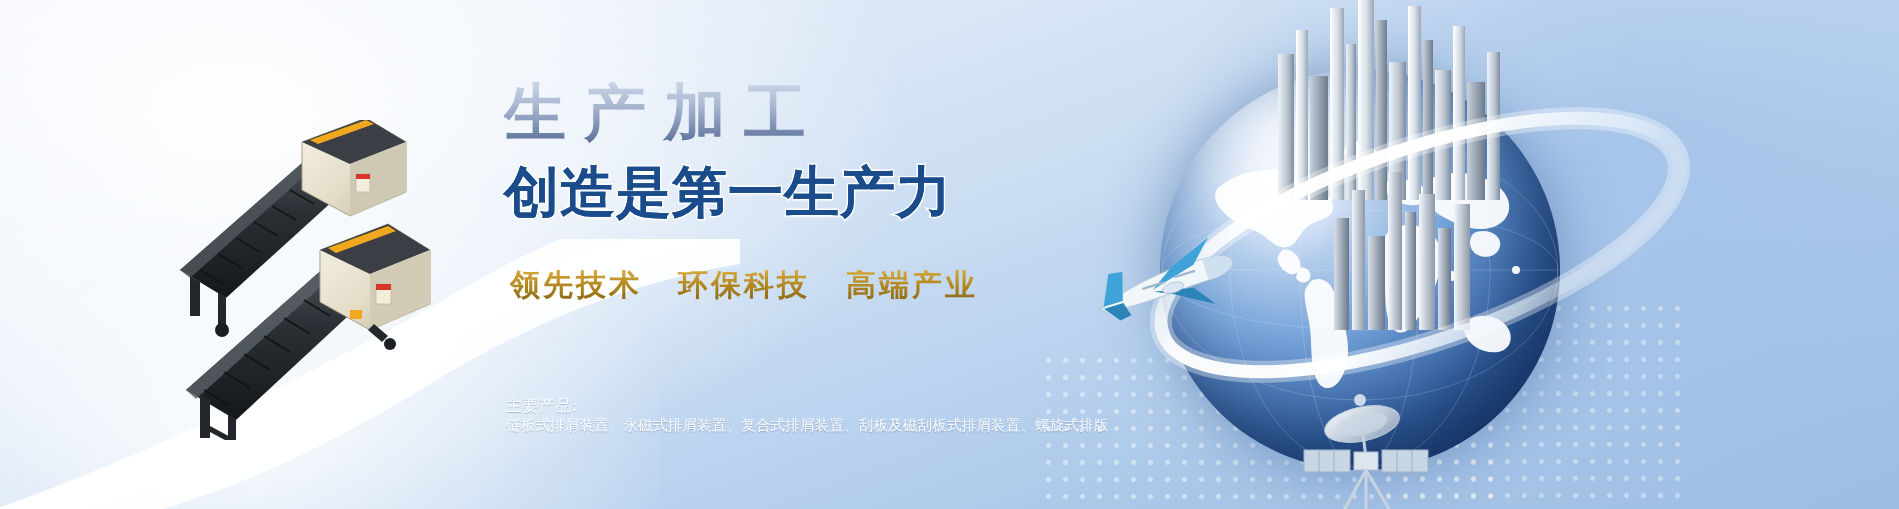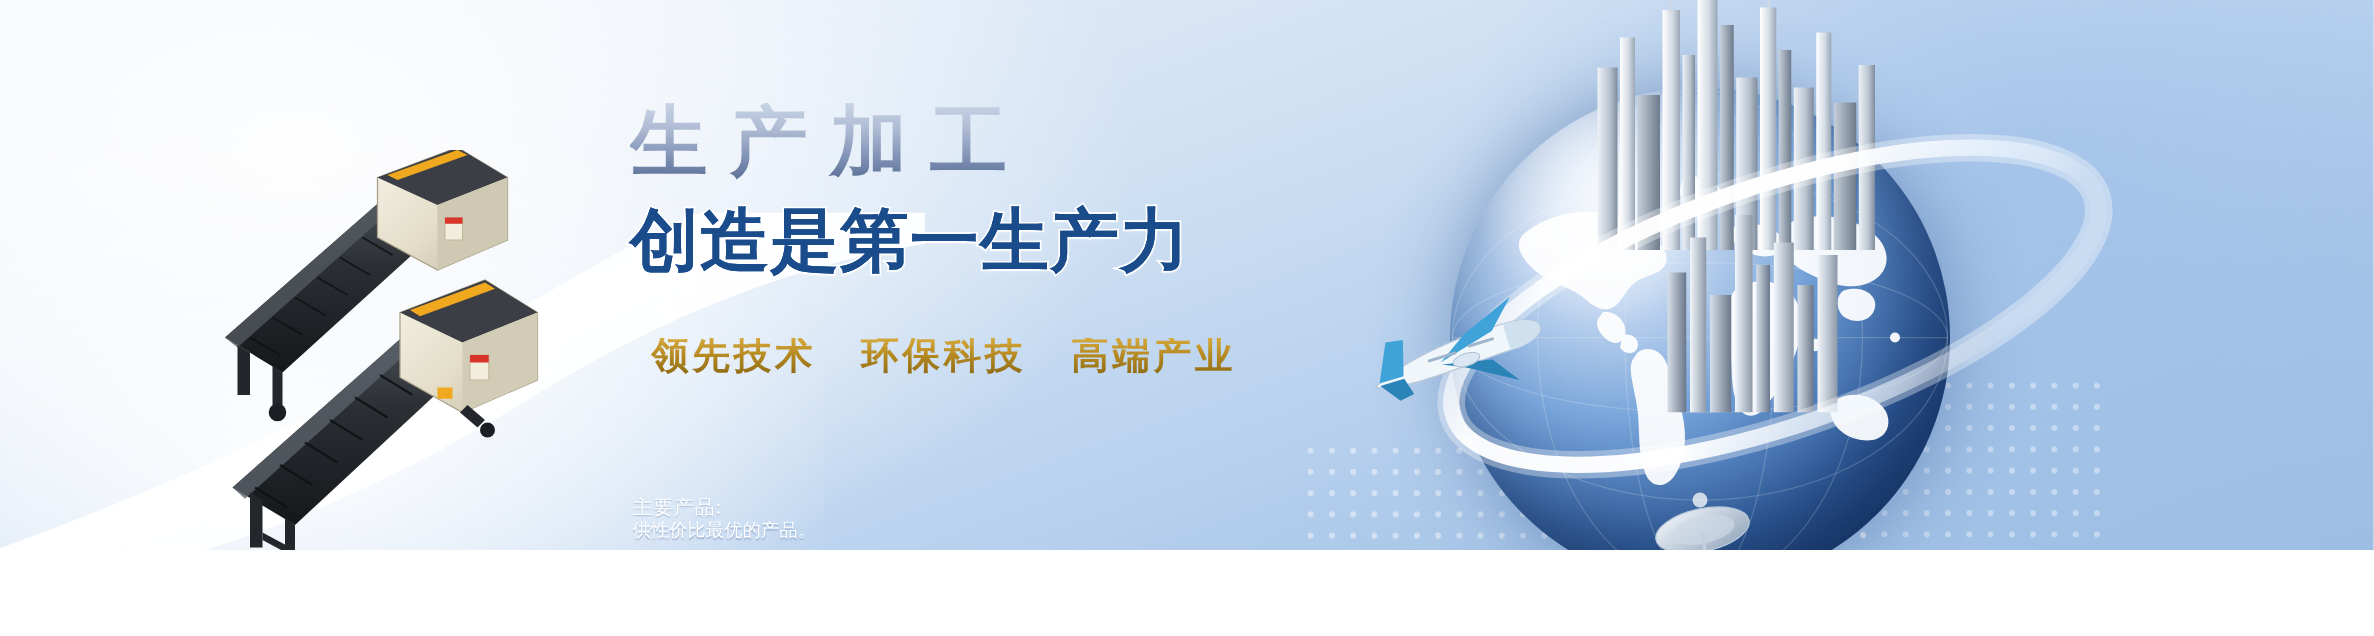--- a/index.html
+++ b/index.html
@@ -1,18 +1,18 @@
 <!DOCTYPE html>
 <html><head>
 <meta charset="utf-8">
 <style>
   html,body{margin:0;padding:0;background:#fff;}
   *{box-sizing:border-box;}
   .banner{
-    position:relative;width:1899px;height:440px;overflow:hidden;
+    position:relative;width:1899px;height:509px;overflow:hidden;
     font-family:"Liberation Sans","DejaVu Sans",sans-serif;
     background:linear-gradient(160deg,#eef3fb 0%,#e3ecf8 18%,#cfe0f3 42%,#b9d2ee 62%,#a9c6e8 78%,#9dbde3 100%);
   }
   
   .wash-tl{position:absolute;left:-200px;top:-260px;width:1100px;height:760px;
     background:radial-gradient(ellipse at 40% 50%,rgba(255,255,255,.95) 0%,rgba(255,255,255,.55) 40%,rgba(255,255,255,0) 72%);}
   .wash-bl{position:absolute;left:-120px;bottom:-160px;width:780px;height:520px;
     background:radial-gradient(ellipse at 45% 55%,rgba(255,255,255,.85) 0%,rgba(255,255,255,.35) 45%,rgba(255,255,255,0) 75%);}
   .wash-rt{position:absolute;right:-160px;top:-200px;width:900px;height:700px;
     background:radial-gradient(ellipse at 50% 50%,rgba(150,185,230,.55) 0%,rgba(150,185,230,0) 70%);}
@@ -65,21 +65,21 @@
     paint-order:stroke fill;
     text-shadow:0 2px 3px rgba(255,255,255,.5);
   }
   .title-sub-front{
     position:absolute;left:4px;top:165px;
     font-size:55px;font-weight:bold;letter-spacing:1px;line-height:1;
     font-family:"DejaVu Sans","Liberation Sans",sans-serif;
     color:#1a4c8c;white-space:nowrap;
   }
   .tagline{
-    position:absolute;left:21px;top:270px;
+    position:absolute;left:10px;top:270px;
     font-size:30px;font-weight:bold;letter-spacing:3px;line-height:1;
     font-family:"DejaVu Serif","Liberation Serif",serif;
     white-space:nowrap;
     background:linear-gradient(180deg,#d6aa3c 0%,#b78b22 45%,#8f6b14 100%);
     -webkit-background-clip:text;background-clip:text;color:transparent;
     -webkit-text-fill-color:transparent;
   }
   .tagline span{margin-right:36px;}
   .tagline span:last-child{margin-right:0;}
   .prod-label{
@@ -396,17 +396,17 @@
     <div class="title-sub">创造是第一生产力</div>
     <div class="title-sub-front">创造是第一生产力</div>
 
     <div class="tagline">
       <span>领先技术</span><span>环保科技</span><span>高端产业</span>
     </div>
 
     <div class="prod-label">主要产品:</div>
 
     <div class="prod-body">
-      <div>供性价比最优的产品。</div>
+      <div>链板式排屑装置、永磁式排屑装置、复合式排屑装置、刮板及磁刮板式排屑装置、螺旋式排版</div>
     </div>
   </div>
 
 </div>
 
 </body></html>

